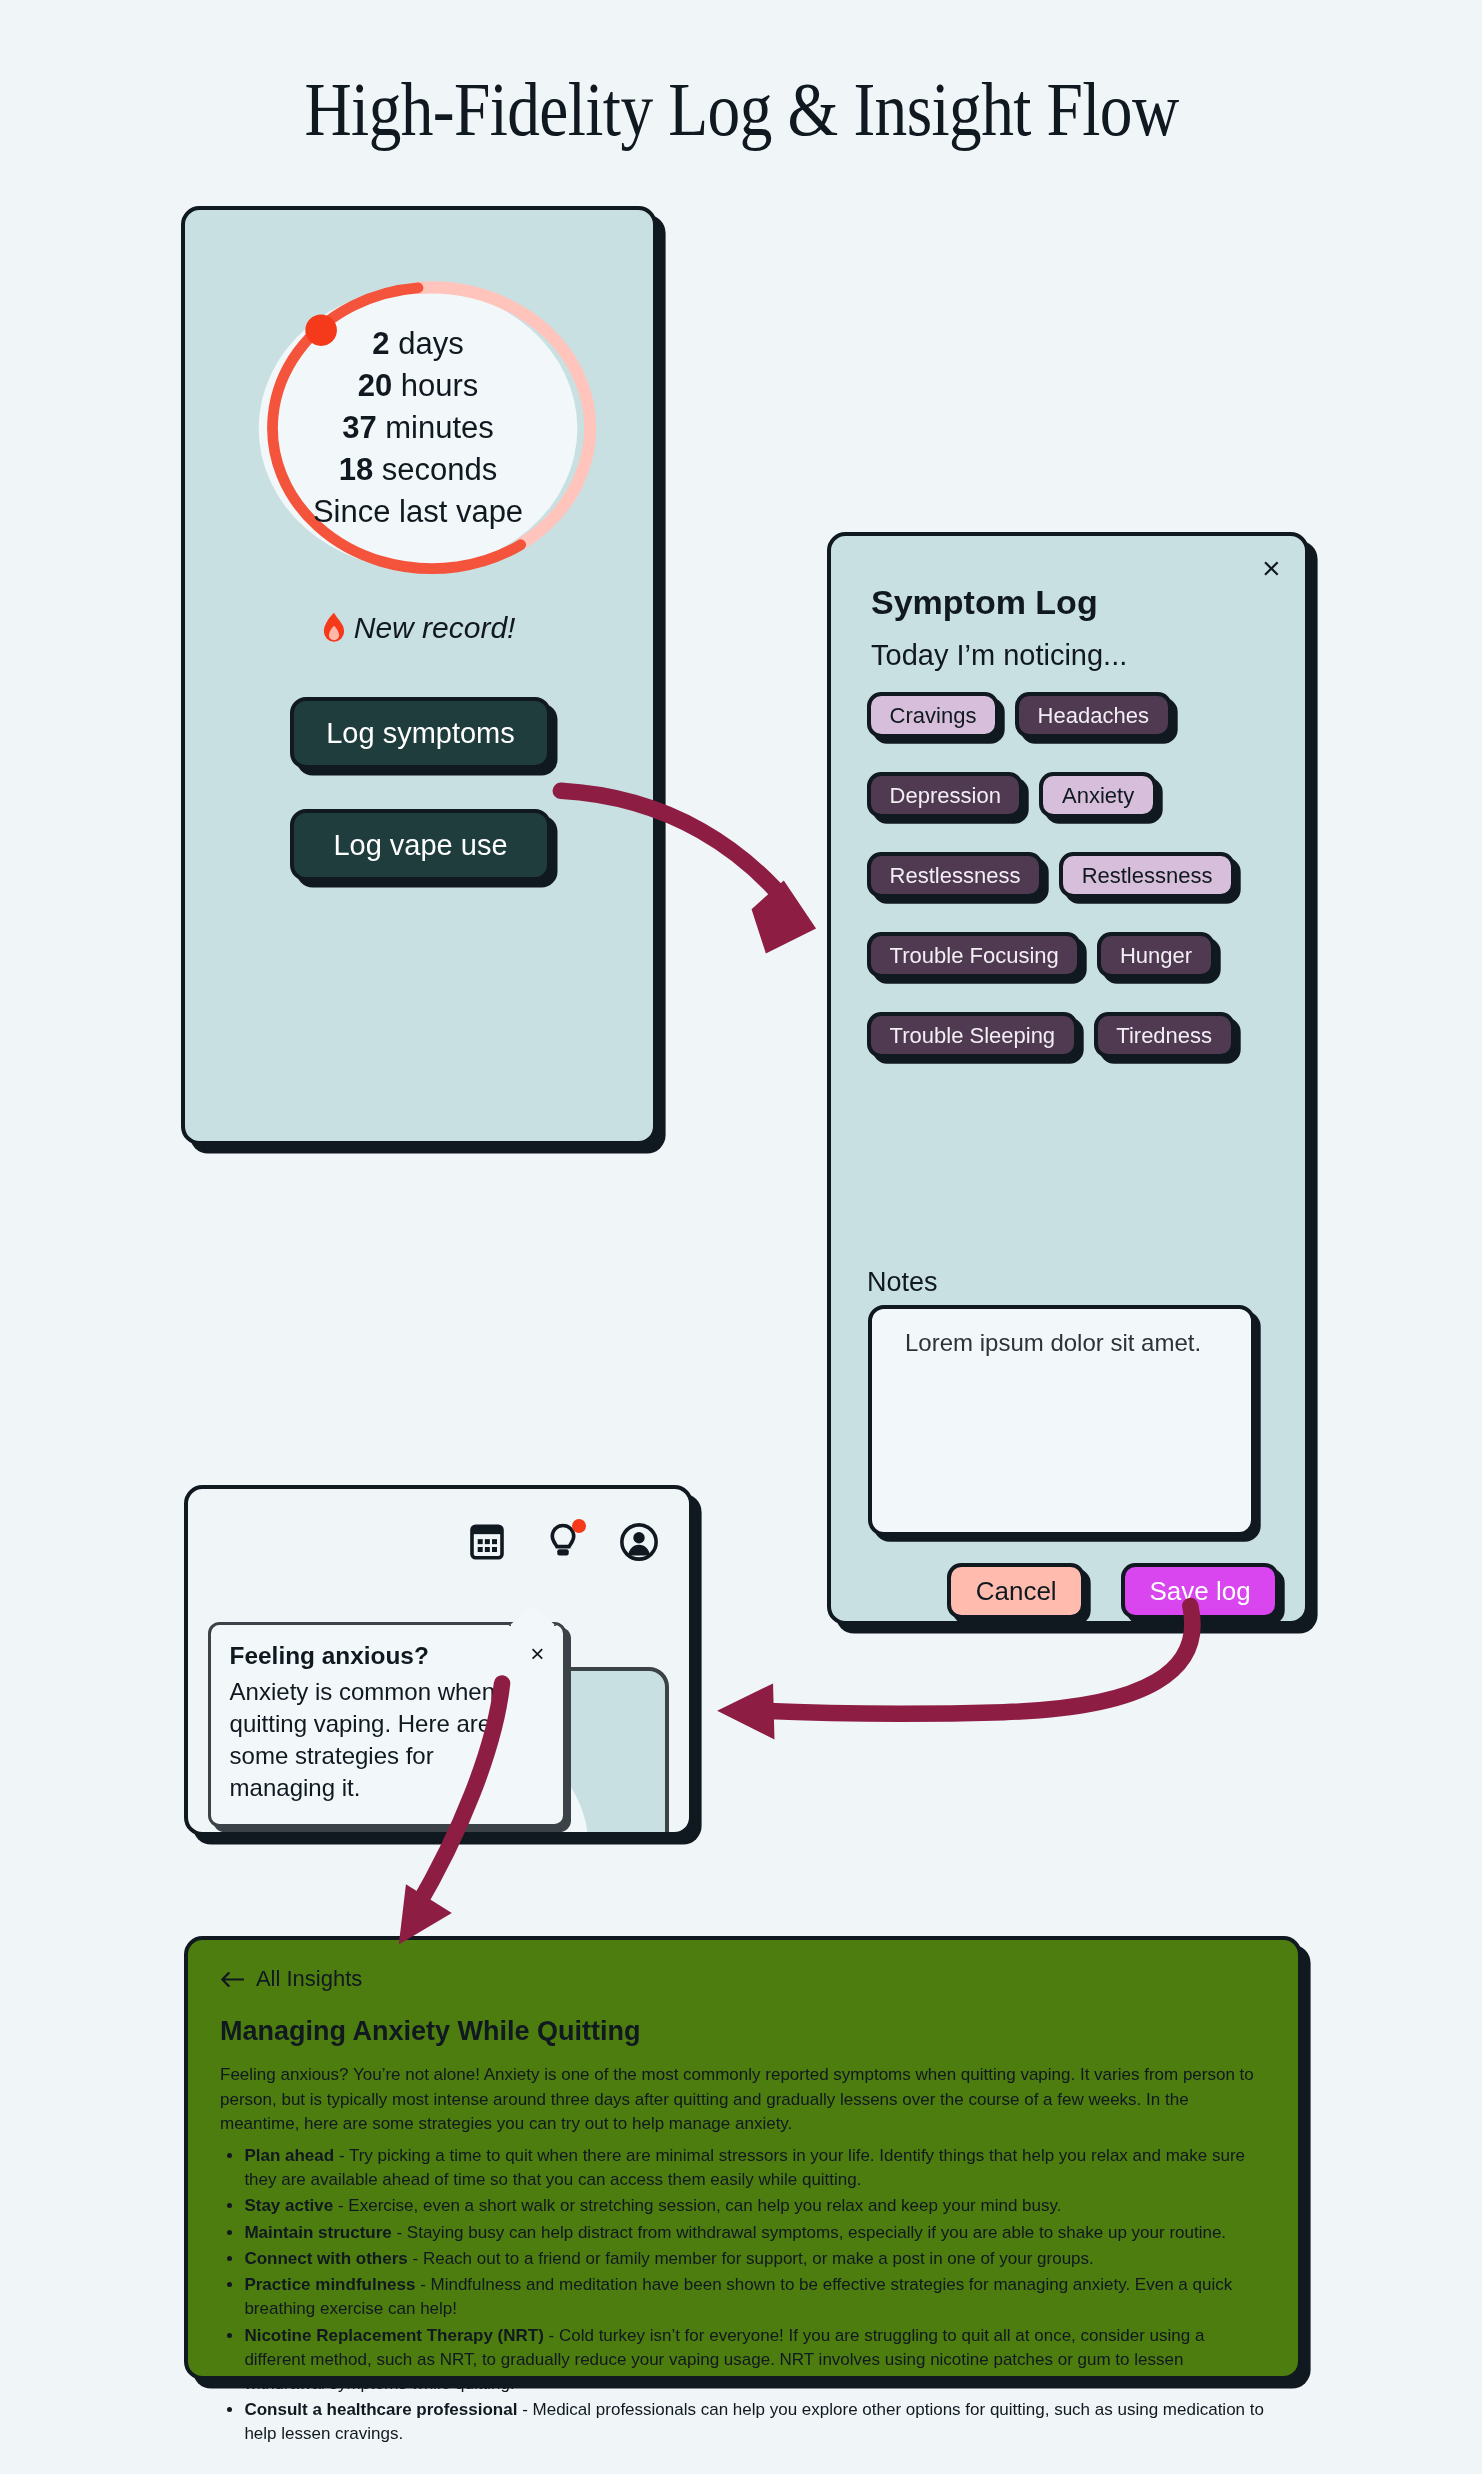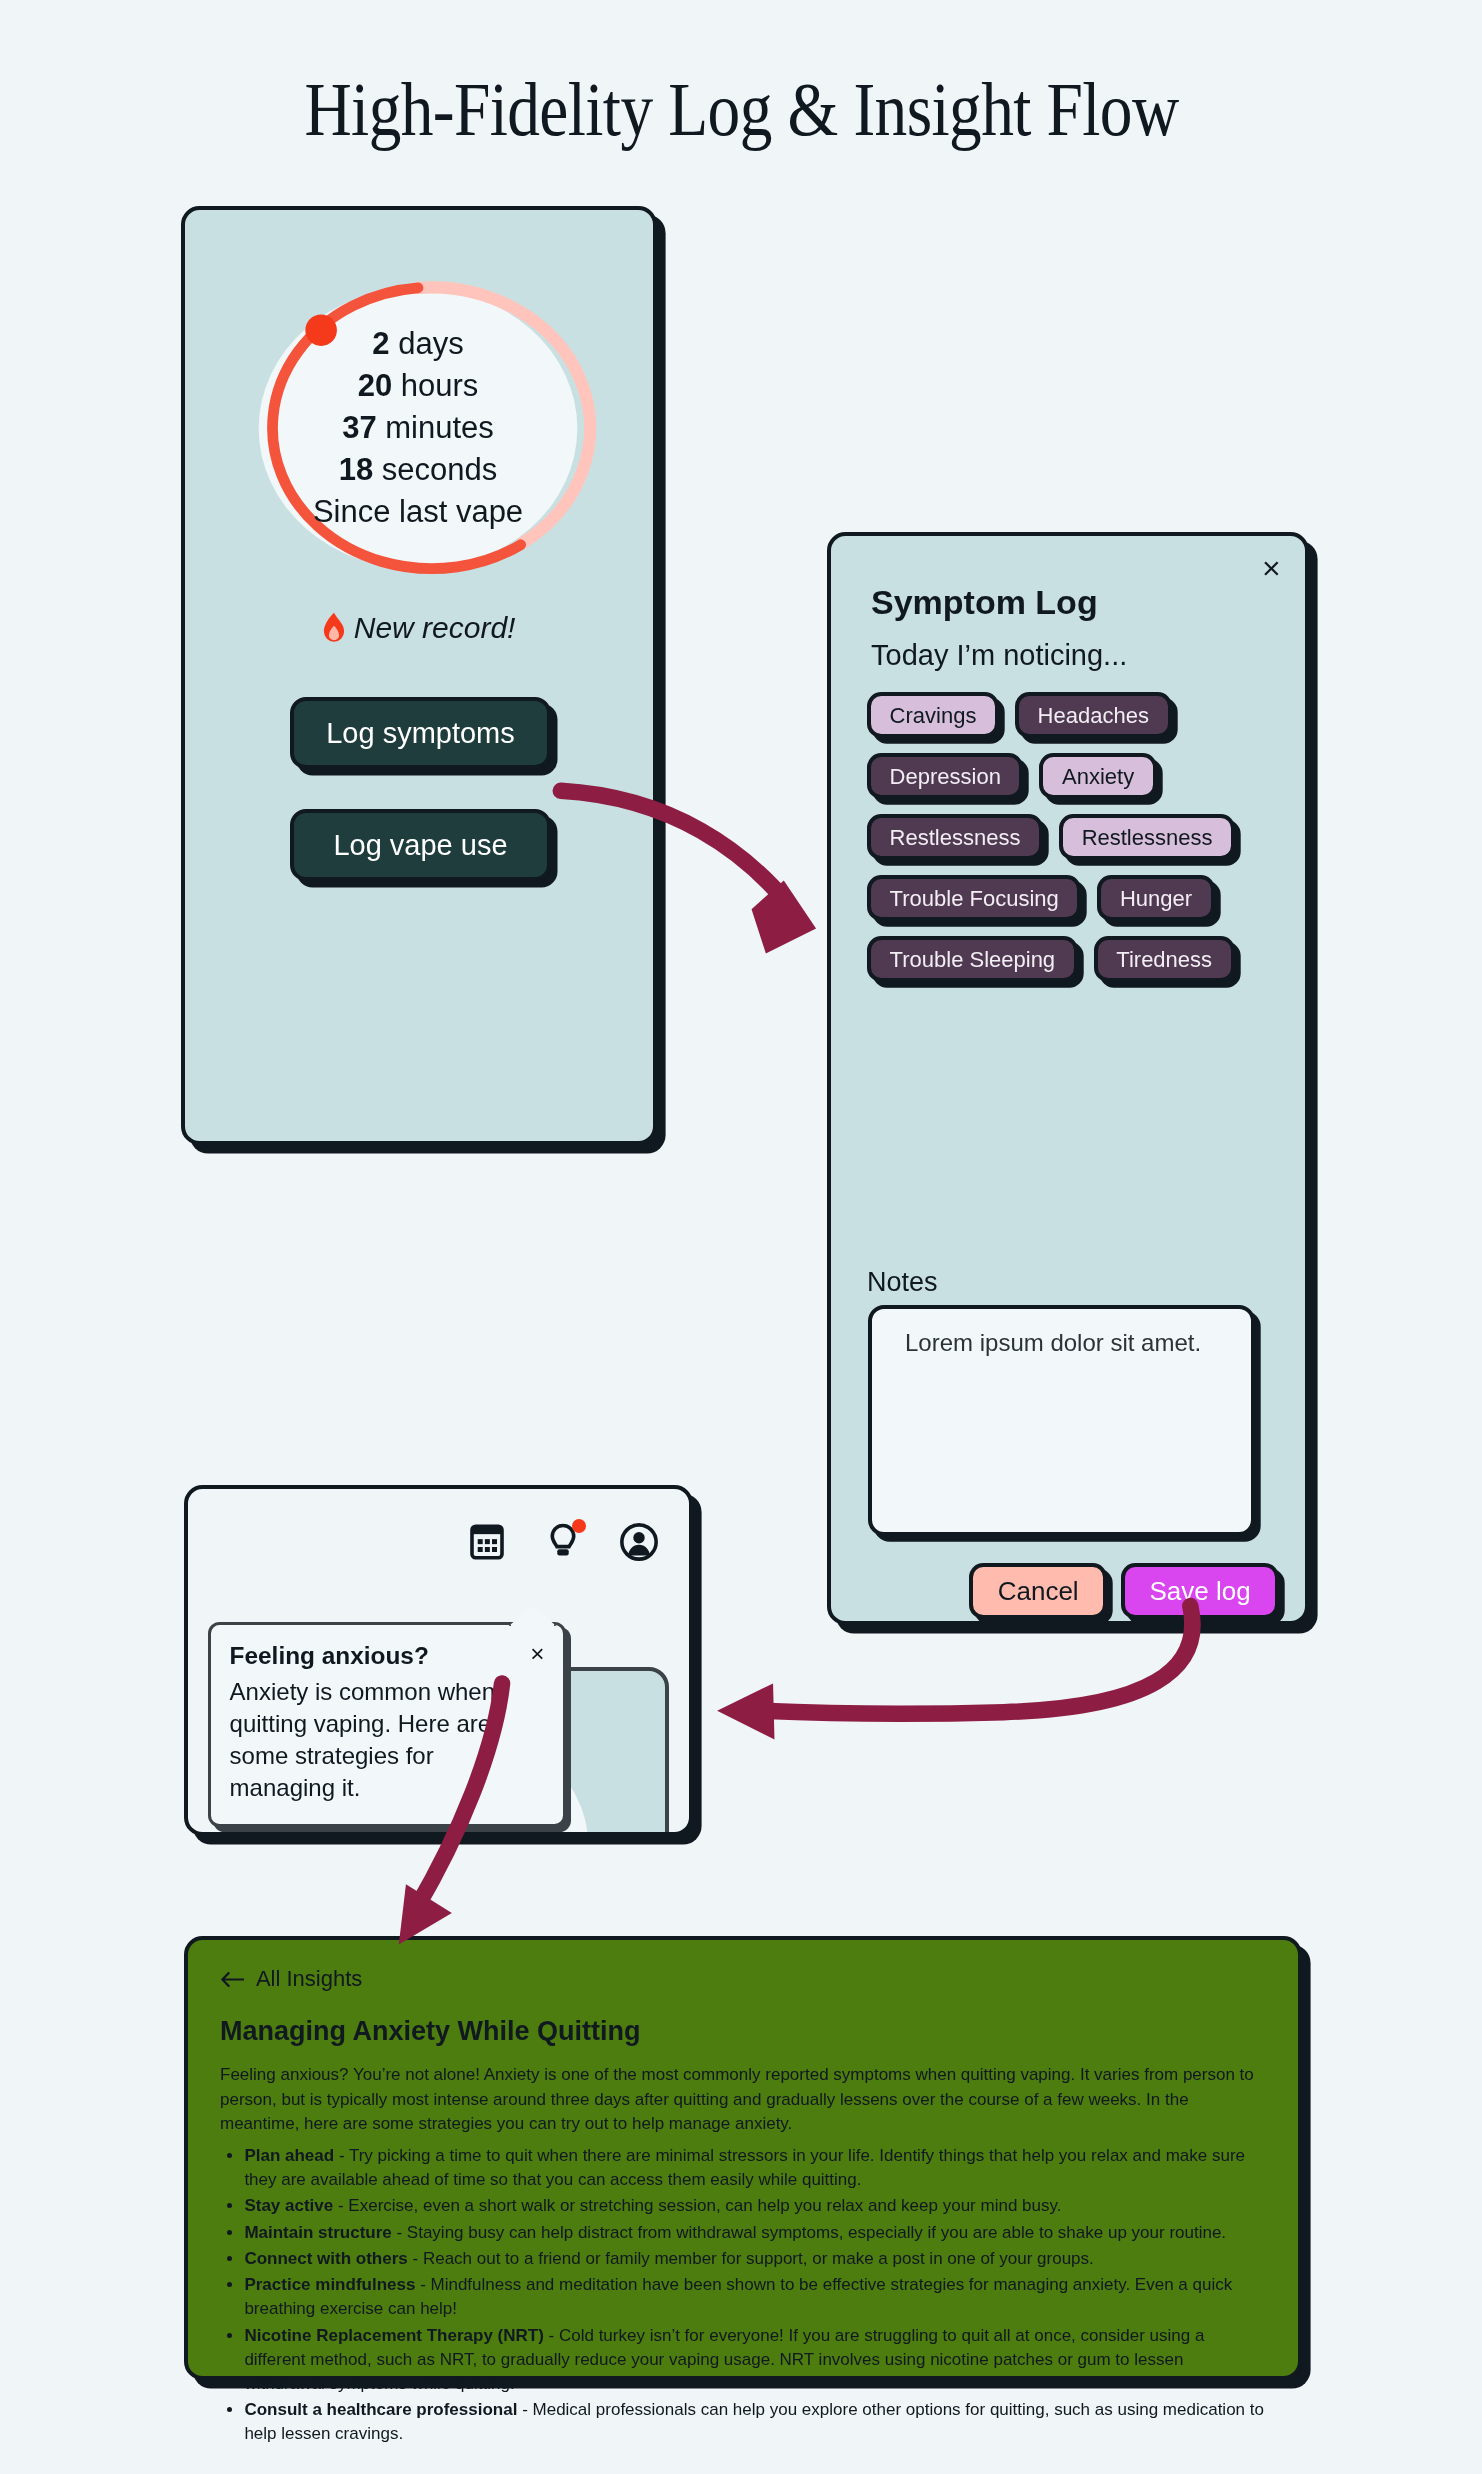--- a/index.html
+++ b/index.html
@@ -59,39 +59,39 @@
 
   
   #symptom-card{left:827px;top:532px;width:482px;height:1093px;}
   #close-symptom{
     position:absolute;right:24.4px;top:16px;font-size:32px;color:#101820;
     line-height:1;cursor:pointer;font-weight:300;
   }
   #symptom-title{position:absolute;left:40px;top:47px;font-size:34px;font-weight:700;color:#101820;}
   #symptom-sub{position:absolute;left:40px;top:103px;font-size:29px;color:#101820;}
   #chips{position:absolute;left:36px;top:156px;width:416px;
-         display:flex;flex-wrap:wrap;gap:15px 16px;align-content:flex-start;}
+         display:flex;flex-wrap:wrap;gap:34px 16px;align-content:flex-start;}
   .chip{
     border:4.3px solid #101820;border-radius:14.3px;
     box-shadow:5.7px 5.7px 0 #101820;
     padding:0 18.6px;height:46px;line-height:40px;
     font-size:22px;box-sizing:border-box;cursor:pointer;white-space:nowrap;
   }
   .chip.on{background:#d7bedb;color:#101820;}
   .chip.off{background:#503a52;color:#f3eef4;}
   #notes-label{position:absolute;left:36px;top:731px;font-size:27px;color:#101820;}
   #notes-box{
     position:absolute;left:37px;top:769px;width:387px;height:231px;
     background:#f2f7f9;border:4.3px solid #101820;border-radius:16px;
     box-shadow:5.7px 5.7px 0 #101820;box-sizing:border-box;
     padding:20px 33px;font-size:24px;color:#2b3338;
     resize:none;outline:none;font-family:inherit;
   }
   #dialog-actions{position:absolute;left:0;top:1027px;width:482px;
-    display:flex;justify-content:flex-end;gap:14px;padding-right:34px;box-sizing:border-box;}
+    display:flex;justify-content:flex-end;gap:36px;padding-right:34px;box-sizing:border-box;}
   .actbtn{
     border:4.3px solid #101820;border-radius:14.3px;box-shadow:5.7px 5.7px 0 #101820;
     height:56px;line-height:46px;padding:0 24.4px;font-size:26px;
     box-sizing:border-box;cursor:pointer;white-space:nowrap;
   }
   #cancel-button{background:#ffbcae;color:#101820;}
   #save-log-button{background:#d946ef;color:#ffffff;}
 
   
   #insight-card{left:184px;top:1485px;width:509px;height:351px;

